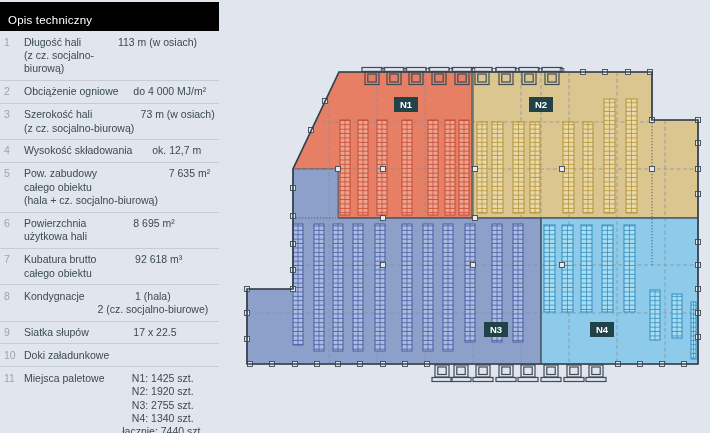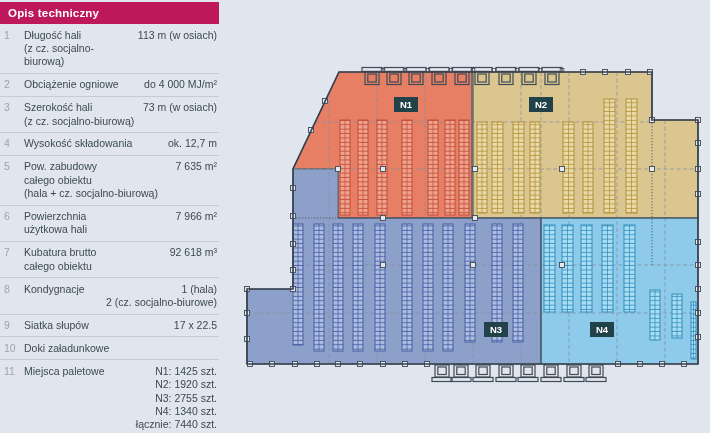--- a/index.html
+++ b/index.html
@@ -8,34 +8,34 @@
     background:#e0e5ee;
     font-family:"Liberation Sans",sans-serif;
     color:#3b4b4f;
   }
   .stage{position:relative;width:710px;height:433px;overflow:hidden;}
 
   
   .panel{position:absolute;left:0;top:0;width:219px;}
   .panel-header{
     margin-top:2px;
-    background:#be185d;color:#ffffff;
-    font-size:11.5px;font-weight:bold;letter-spacing:.2px;
-    padding:5px 8px 5px 8px;
+    background:#000000;color:#ffffff;
+    font-size:11.5px;font-weight:normal;letter-spacing:.2px;
+    padding:12px 8px 5px 8px;
   }
   .rows{}
   .row{
     display:flex;align-items:flex-start;
     padding:4.5px 0 4px 0;
     border-bottom:1px solid #c6ccd4;
     font-size:10.5px;line-height:13.4px;
   }
   .row .num{flex:none;width:20px;padding-left:4px;color:#9aa6aa;}
   .row .label{flex:none;white-space:pre-line;padding-right:4px;max-width:152px;}
-  .row .val{flex:1 1 auto;text-align:right;white-space:pre-line;padding-right:2px;}
+  .row .val{flex:1 1 auto;text-align:center;white-space:pre-line;padding-right:2px;}
 
   
   .plan-wrap{position:absolute;left:230px;top:2px;width:480px;height:433px;}
   svg{display:block;}
   svg text{font-family:"Liberation Sans",sans-serif;}
 </style>
 </head>
 <body>
 
 <div class="stage">
@@ -71,21 +71,21 @@
         <div class="num">5</div>
         <div class="label">Pow. zabudowy
 całego obiektu
 (hala + cz. socjalno-biurową)</div>
         <div class="val">7 635 m²</div>
       </div>
       <div class="row">
         <div class="num">6</div>
         <div class="label">Powierzchnia
 użytkowa hali</div>
-        <div class="val">7 966 m²</div>
+        <div class="val">8 695 m²</div>
       </div>
       <div class="row">
         <div class="num">7</div>
         <div class="label">Kubatura brutto
 całego obiektu</div>
         <div class="val">92 618 m³</div>
       </div>
       <div class="row">
         <div class="num">8</div>
         <div class="label">Kondygnacje</div>

